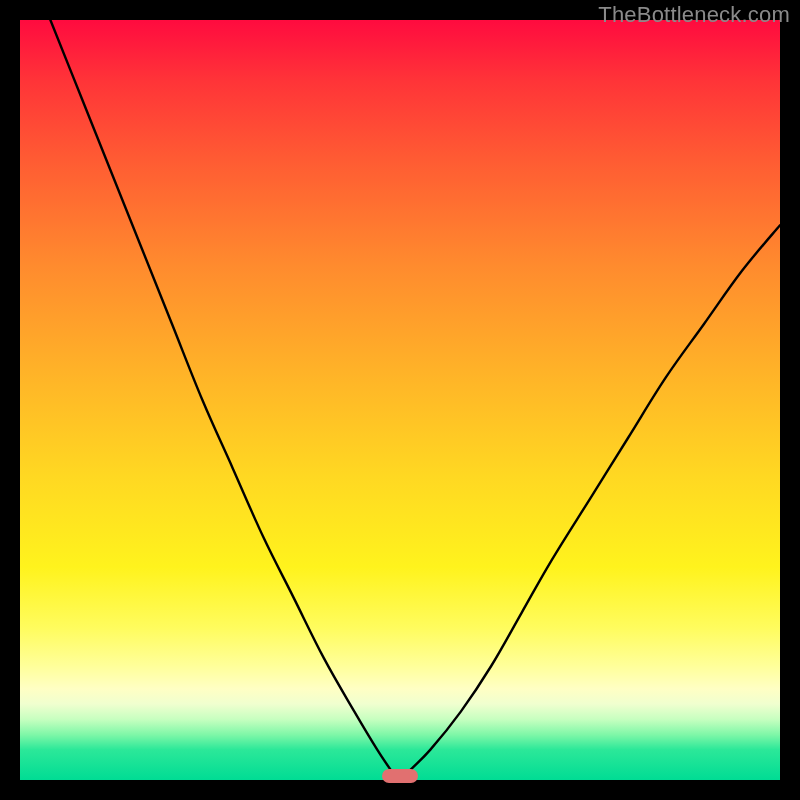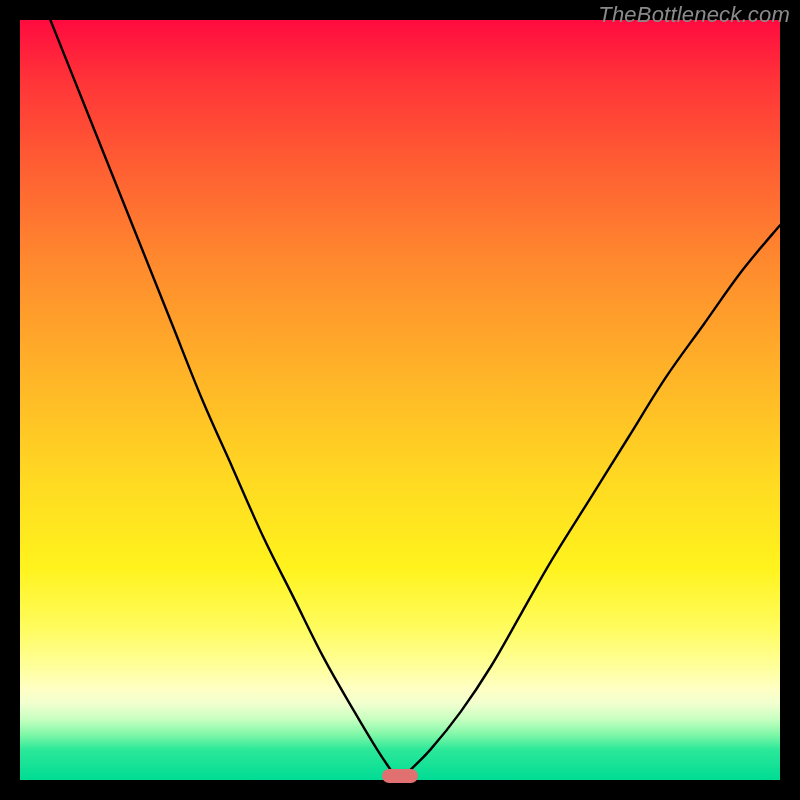--- a/index.html
+++ b/index.html
@@ -9,21 +9,20 @@
     height: 800px;
     background: #000;
     overflow: hidden;
     font-family: Arial, Helvetica, sans-serif;
   }
   .frame {
     position: relative;
     width: 800px;
     height: 800px;
     background: #000;
-    font-style: italic;
   }
   .plot-area {
     position: absolute;
     left: 20px;
     top: 20px;
     width: 760px;
     height: 760px;
     background: linear-gradient(
       to bottom,
       #ff0b3f 0%,

